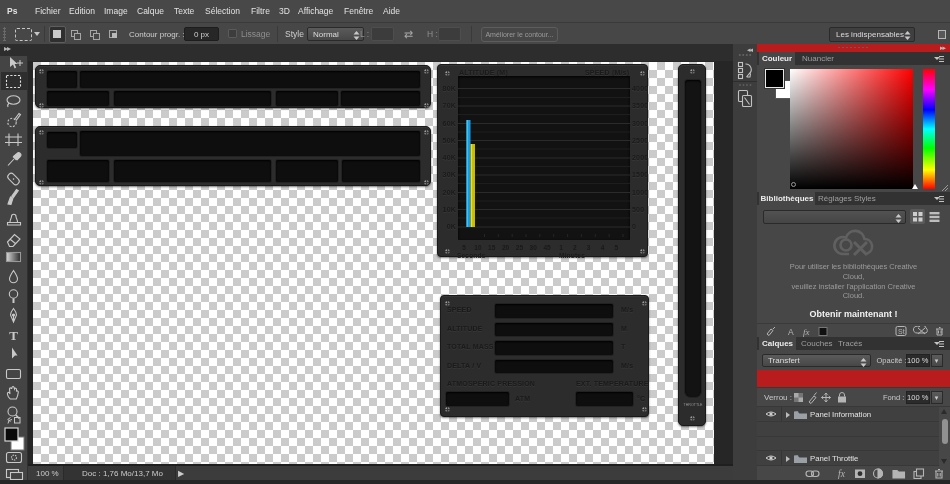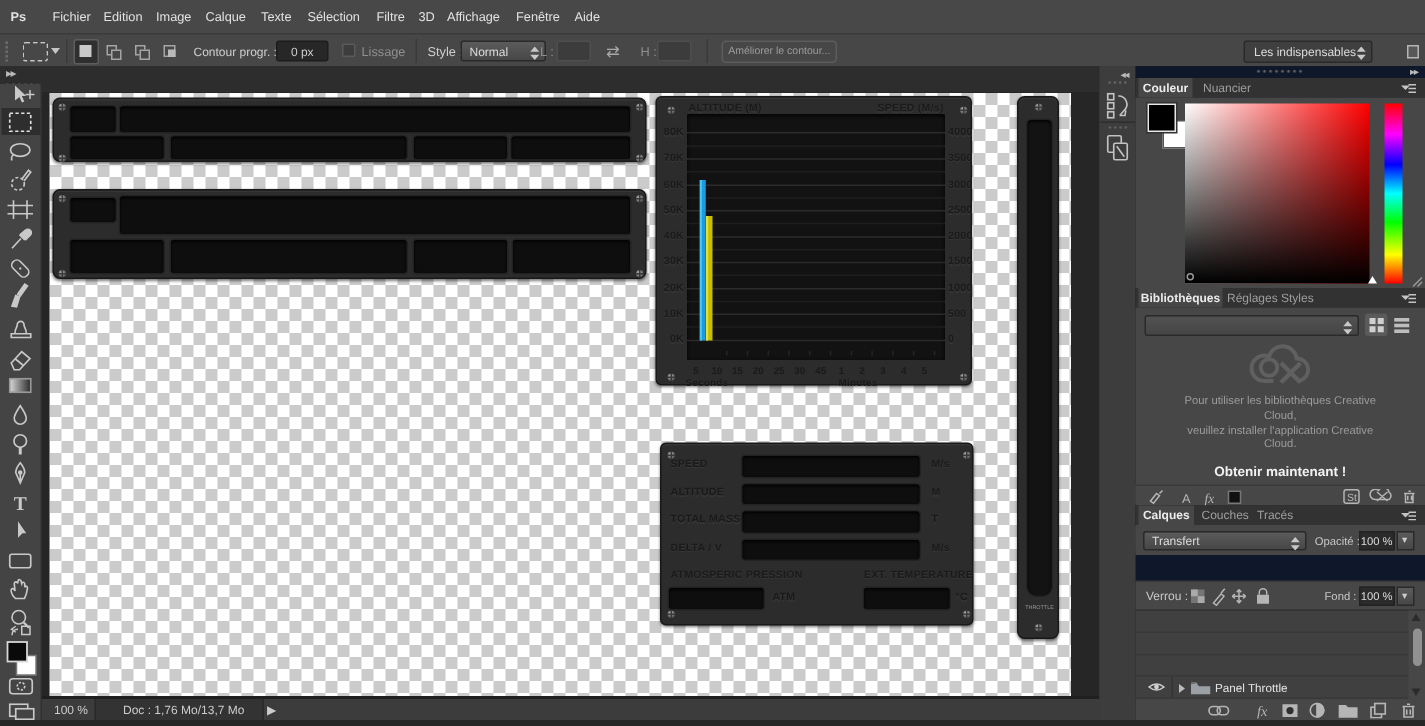--- a/index.html
+++ b/index.html
@@ -20,21 +20,21 @@
  background-size:16px 16px;}
 #statusbar{left:0;top:405px;width:705px;height:14px;background:#3c3c3c;color:#cccccc;font-size:8px}
 #bottomstrip{left:0;top:480px;width:950px;height:4px;background:#262626}
 
 .panel{position:absolute;background:#2c2c2c;border-radius:5px;border:1px solid #191919;box-shadow:inset 0 1px 0 rgba(255,255,255,0.05),0 1px 2px rgba(0,0,0,.5)}
 .well{position:absolute;background:#0e0e0f;border-radius:2px;box-shadow:inset 0 1px 2px #000,0 0 0 1px #222}
 .screw{position:absolute;width:5px;height:5px;border-radius:50%;background:linear-gradient(#3a3a3a,#3a3a3a) 0 2px/5px 1px no-repeat,linear-gradient(#3a3a3a,#3a3a3a) 2px 0/1px 5px no-repeat,radial-gradient(circle at 40% 35%,#b0b0b0,#6a6a6a 55%,#333 95%)}
 .etch{position:absolute;color:#1a1a1a;font-size:7px;font-weight:bold;letter-spacing:.2px;white-space:nowrap;text-shadow:0 1px 0 rgba(255,255,255,.05)}
 
 #iconcol{left:733px;top:44px;width:24px;height:436px;background:#3d3d3d}
-#dock{left:757px;top:44px;width:193px;height:436px;background:#0f172a}
+#dock{left:757px;top:44px;width:193px;height:436px;background:#b91c1c}
 .tabrow{position:absolute;left:0;width:193px;height:13px;background:#323232}
 .ptab{position:absolute;top:0;height:13px;background:#474747;color:#ececec;font-size:8px;line-height:13px;text-align:center;white-space:nowrap}
 .ptab2{position:absolute;top:0;height:13px;color:#9f9f9f;font-size:8px;line-height:13px;white-space:nowrap}
 .pmenu{position:absolute;right:6px;top:3px;width:10px;height:7px;color:#c4c4c4}
 .dd{position:absolute;background:linear-gradient(#5b5b5b,#474747);border:1px solid #2a2a2a;border-radius:2px;color:#dcdcdc;font-size:8px}
 .valbox{position:absolute;background:#2b2b2b;border:1px solid #222;color:#dcdcdc;font-size:7.5px;text-align:center;white-space:nowrap}
 .dbtn{position:absolute;background:linear-gradient(#5b5b5b,#474747);border:1px solid #2a2a2a;color:#ccc;font-size:7px;text-align:center}
 .lrow{position:absolute;left:0;width:182px;height:13.8px}
 .lrow .nm{position:absolute;left:53px;top:3px;font-size:7.8px;color:#e3e3e3;white-space:nowrap}
 .sep{position:absolute;left:0;width:193px;height:1px;background:#383838}
@@ -461,20 +461,32 @@
             <path d="M46.5,5.5 v-1.5 a2.5,2.5 0 0 1 5,0 V5.5"></path>
    </g>
   </svg>
   <div class="abs" style="left:126px;top:5px;font-size:7.5px;color:#c9c9c9">Fond :</div>
   <div class="valbox" style="left:148.5px;top:3px;width:24.5px;height:13px;line-height:12px">100 %</div>
   <div class="dbtn" style="left:173.5px;top:3px;width:12px;height:13px;line-height:12px">▾</div>
  </div>
  <div class="sep" style="top:362px"></div>
 
  <div class="abs" style="left:0;top:363px;width:193px;height:59px;background:#404040">
+  <div class="lrow" style="top:0">
+   <svg class="abs" style="left:8px;top:3px" width="12" height="8">
+            <path d="M1,4 Q6,0 11,4 Q6,8 1,4z" fill="none" stroke="#cfcfcf"></path>
+            <circle cx="6" cy="4" r="1.6" fill="#cfcfcf"></circle>
+          </svg>
+   <div class="abs" style="left:24px;top:0;width:1px;height:13.8px;background:#353535"></div>
+   <div class="abs" style="left:29px;top:4.5px;width:0;height:0;border-top:3px solid transparent;border-bottom:3px solid transparent;border-left:4.5px solid #bbb"></div>
+   <svg class="abs" style="left:37px;top:2.5px" width="13" height="9">
+            <path d="M0,2 h4 l1.5,1.5 H13 V9 H0 z M0,1.5 V1 h3.5 l1,1" fill="#9aa0a6"></path>
+          </svg>
+   <div class="nm">Panel Information</div>
+  </div>
   <div class="abs" style="left:0;top:13.8px;width:193px;height:1px;background:#383838"></div>
   <div class="abs" style="left:0;top:28.6px;width:193px;height:1px;background:#383838"></div>
   <div class="abs" style="left:0;top:43.4px;width:193px;height:1px;background:#383838"></div>
   <div class="lrow" style="top:44.4px">
    <svg class="abs" style="left:8px;top:3px" width="12" height="8">
             <path d="M1,4 Q6,0 11,4 Q6,8 1,4z" fill="none" stroke="#cfcfcf"></path>
             <circle cx="6" cy="4" r="1.6" fill="#cfcfcf"></circle>
           </svg>
    <div class="abs" style="left:24px;top:0;width:1px;height:13.8px;background:#353535"></div>
    <div class="abs" style="left:29px;top:4.5px;width:0;height:0;border-top:3px solid transparent;border-bottom:3px solid transparent;border-left:4.5px solid #bbb"></div>

